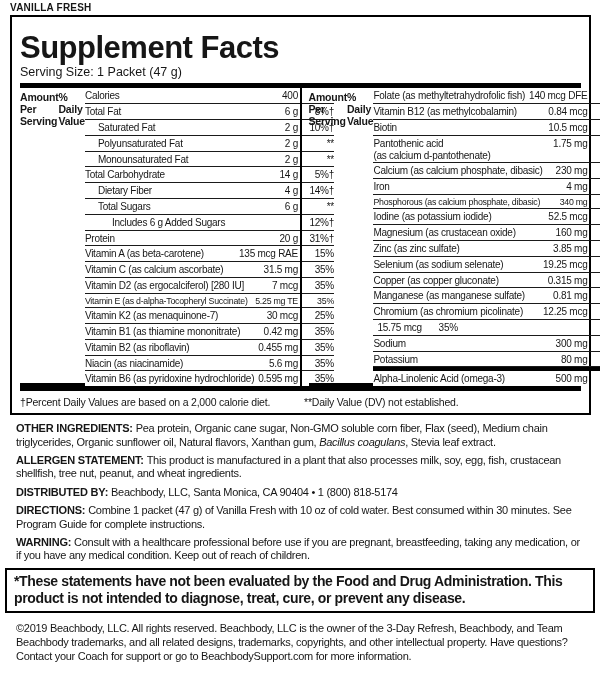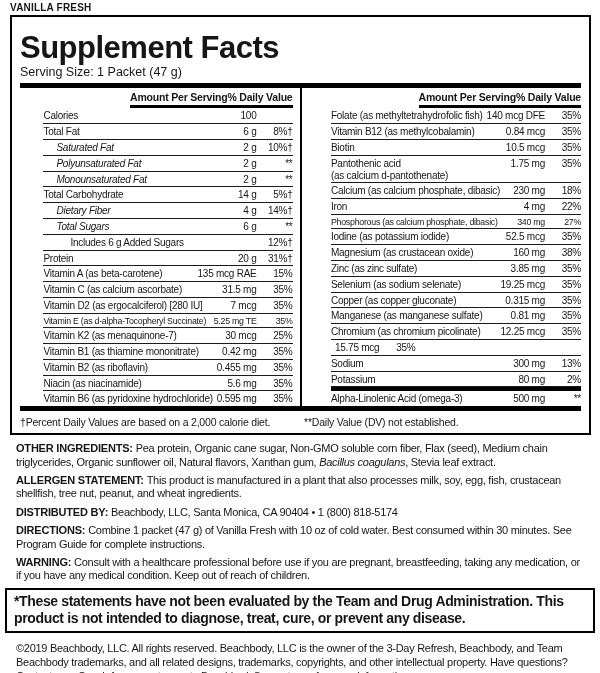--- a/index.html
+++ b/index.html
@@ -20,38 +20,38 @@
     margin: 0 9px 0 10px;
     padding: 2px 8px 2px 8px;
   }
   .panel-title {
     font-size: 31px; font-weight: bold; line-height: 1.08;
     letter-spacing: -.5px; margin: 12px 0 0;
   }
   .serving-size { font-size: 12.5px; margin: 1px 0 4px; }
   .bar { height: 5px; background: #000; }
   .cols { display: flex; }
-  .col { flex: 1 1 0; min-width: 0; display: flex; flex-direction: column; align-items: flex-end; }
+  .col { flex: 1 1 0; min-width: 0; display: flex; flex-direction: row; }
   .col-left  { padding-right: 7px; }
   .col-right { border-left: 2px solid #000; padding-left: 7px; }
   .thead {
     display: flex; justify-content: space-between; align-items: baseline;
     font-size: 10.5px; font-weight: bold; letter-spacing: -.2px;
     padding: 3px 0 2px; border-bottom: 3px solid #000;
   }
   .nrow {
     display: flex; align-items: baseline; white-space: nowrap;
     font-size: 10px; letter-spacing: -.25px; line-height: 1.18;
     padding: 2px 0 1px; border-bottom: 1px solid #1a1a1a;
   }
   .nrow .lab { flex: 1 1 auto; min-width: 0; overflow: hidden; }
   .nrow .lab2 { display: block; }
   .nrow .amt { flex: 0 0 auto; text-align: right; padding: 0 6px 0 4px; }
   .nrow .dv  { flex: 0 0 30px; text-align: right; }
-  .nrow.ind1 .lab { padding-left: 13px; font-style: italic; }
+  .nrow.ind1 .lab { padding-left: 13px; }
   .nrow.ind2 .lab { padding-left: 27px; }
   .nrow.small { font-size: 8.8px; }
   .nrow.thick-top { border-top: 4px solid #000; }
   .nrow.last { margin-top: auto; border-bottom: none; }
   .footnotes {
     display: flex; font-size: 10.5px; letter-spacing: -.2px;
     padding: 5px 0 3px;
   }
   .fn-left  { flex: 1 1 0; }
   .fn-right { flex: 1 1 0; padding-left: 7px; }
@@ -81,21 +81,21 @@
 
   <div class="cols">
     <div class="col col-left">
       <div class="thead">
         <span>Amount Per Serving</span>
         <span>% Daily Value</span>
       </div>
       <div id="table-left">
           <div class="nrow">
             <span class="lab">Calories</span>
-            <span class="amt">100</span>
+            <span class="amt">400</span>
             <span class="dv"></span>
           </div>
           <div class="nrow">
             <span class="lab">Total Fat</span>
             <span class="amt">6 g</span>
             <span class="dv">8%†</span>
           </div>
           <div class="nrow ind1">
             <span class="lab">Saturated Fat</span>
             <span class="amt">2 g</span>
@@ -291,17 +291,17 @@
 </div>
 
 <div class="secs" id="sections">
     <p><b>OTHER INGREDIENTS: </b>Pea protein, Organic cane sugar, Non-GMO soluble corn fiber, Flax (seed), Medium chain triglycerides, Organic sunflower oil,  Natural flavors, Xanthan gum, <i>Bacillus coagulans</i>, Stevia leaf extract.</p>
     <p><b>ALLERGEN STATEMENT: </b>This product is manufactured in a plant that also processes milk, soy, egg, fish, crustacean shellfish, tree nut, peanut, and wheat ingredients.</p>
     <p><b>DISTRIBUTED BY: </b>Beachbody, LLC, Santa Monica, CA 90404 • 1 (800) 818-5174</p>
     <p><b>DIRECTIONS: </b>Combine 1 packet (47 g) of Vanilla Fresh with 10 oz of cold water. Best consumed within 30 minutes. See Program Guide for complete instructions.</p>
     <p><b>WARNING: </b>Consult with a healthcare professional before use if you are pregnant, breastfeeding, taking any medication, or if you have any medical condition. Keep out of reach of children.</p>
   </div>
 
-<div class="disclaimer">*These statements have not been evaluated by the Team and Drug Administration. This product is not intended to diagnose, treat, cure, or prevent any disease.</div>
+<div class="disclaimer">*These statements have not been evaluated by the Food and Drug Administration. This product is not intended to diagnose, treat, cure, or prevent any disease.</div>
 
 <p class="footer">
   <span>©2019 Beachbody, LLC. All rights reserved. Beachbody, LLC is the owner of the 3-Day Refresh, Beachbody, and Team Beachbody trademarks, and all related designs, trademarks, copyrights, and other intellectual property. Have questions? Contact your Coach for support or go to BeachbodySupport.com for more information.</span>
 </p>
 
 </body></html>

